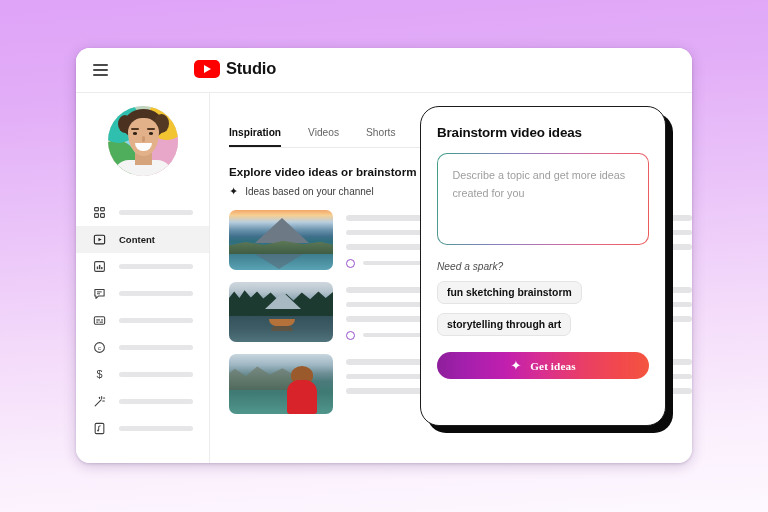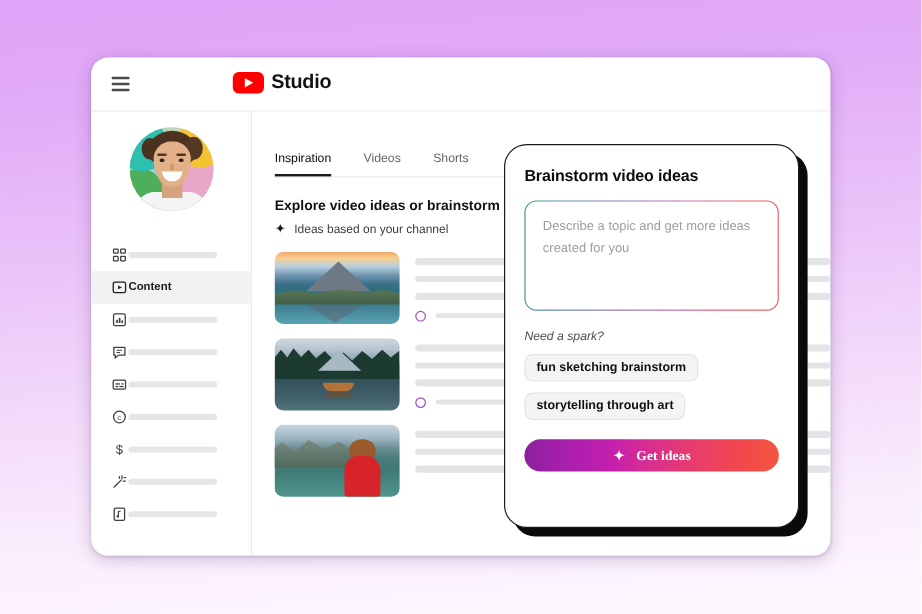--- a/index.html
+++ b/index.html
@@ -160,20 +160,21 @@
      background:#fdfdfd; border-radius:0 0 10px 10px; }
   #avatar .neck { position:absolute; left:27px; top:47px; width:17px; height:12px; background:#d6a47c; }
   #avatar .shirt { position:absolute; left:5px; bottom:0; width:60px; height:16px;
      background:#f4f4f4; border-radius:26px 26px 0 0; }
 
   .nav-item {
     display: flex;
     align-items: center;
     height: 27px;
     padding-left: 16px;
+    gap: 12px;
     cursor: pointer;
   }
   .nav-item.active { background: #f2f2f3; }
   .nav-icon {
     width: 15px; height: 15px;
     flex: none;
     display: flex; align-items: center; justify-content: center;
     color: #454545;
   }
   .nav-label {
@@ -212,21 +213,21 @@
   }
   .tab {
     font-size: 10.2px;
     color: #656565;
     padding-bottom: 7px;
     cursor: pointer;
     white-space: nowrap;
   }
   .tab.active {
     color: #0c0c0c;
-    font-weight: normal;
+    font-weight: bold;
     border-bottom: 2px solid #1b1b1b;
   }
 
   #explore-heading {
     margin-top: 17px;
     font-size: 11.6px;
     font-weight: bold;
     color: #111;
     white-space: nowrap;
   }
@@ -296,21 +297,21 @@
   .t3::before { content:""; position:absolute; left:-4px; top:10px; width:70px; height:26px;
       background: linear-gradient(180deg,#7d8d86,#4f6a5c); clip-path: polygon(0 50%,14% 18%,30% 46%,46% 10%,64% 40%,82% 16%,100% 44%,100% 100%,0 100%); }
   .t3 .person-hair { position:absolute; right:20px; top:12px; width:22px; height:18px;
       background:#9a5a2c; border-radius: 50% 50% 40% 40%; }
   .t3 .person-coat { position:absolute; right:16px; top:26px; width:30px; height:34px;
       background:#d8232a; border-radius: 12px 12px 3px 3px; }
 
   
   #dialog {
     position: absolute;
-    left: 420px; top: 120px;
+    left: 420px; top: 106px;
     width: 246px; height: 320px;
     background: #fff;
     border: 1.6px solid #1b1b1b;
     border-radius: 19px;
     box-shadow: 7px 7px 0 0 #0a0a0a;
     padding: 18px 16px 0 16px;
     z-index: 20;
   }
 
   #dlg-title {

